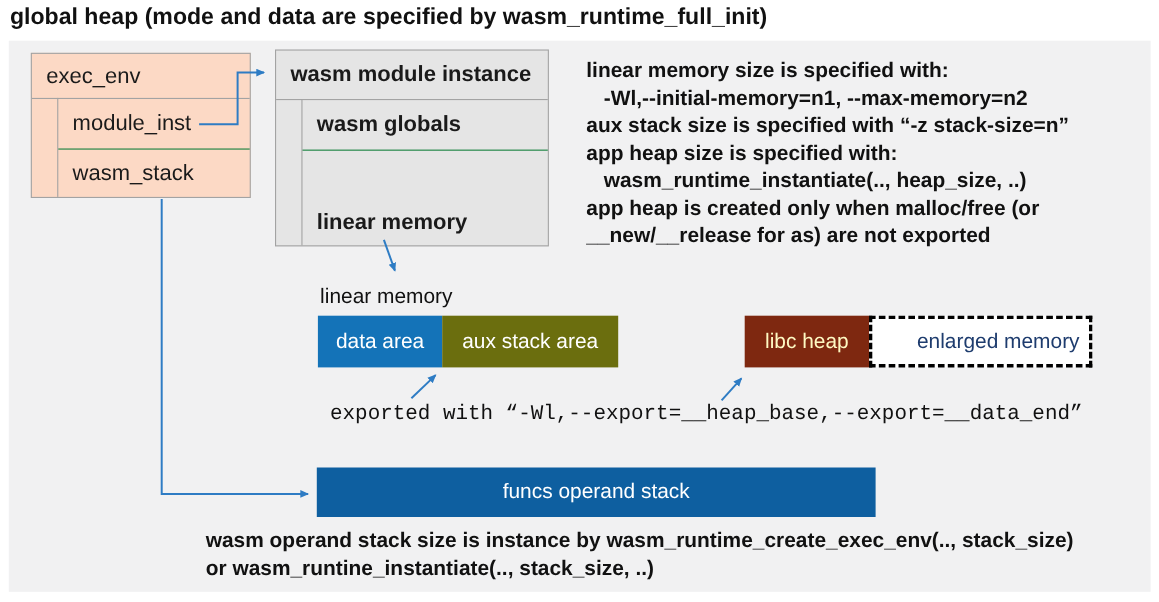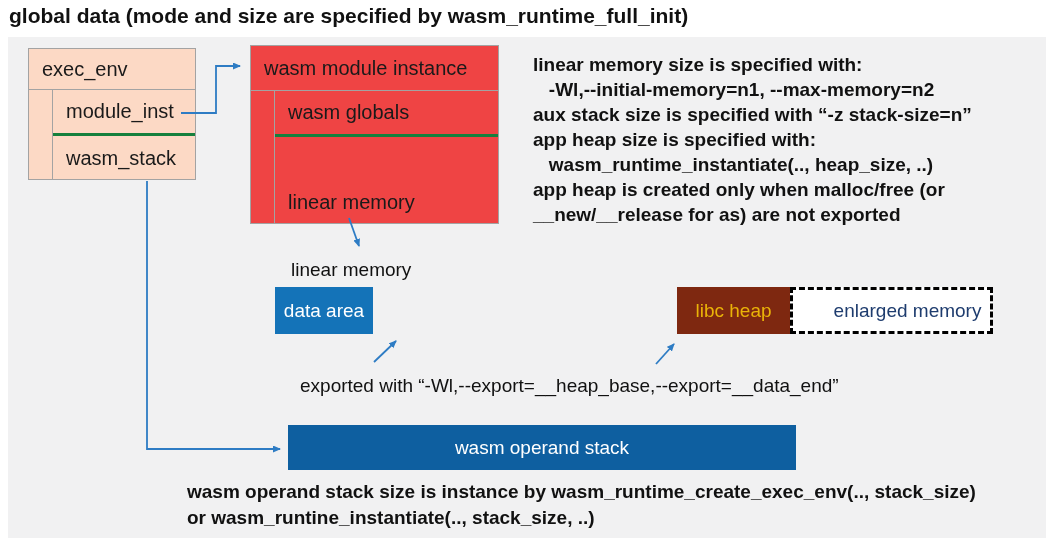--- a/index.html
+++ b/index.html
@@ -15,122 +15,123 @@
     position:absolute;left:8px;top:37px;width:1038px;height:501px;
     background:#f1f1f2;
   }
   .title{
     position:absolute;left:9px;top:4px;
     font-size:21px;font-weight:600;color:#111111;white-space:pre;
   }
   
   .structbox{position:absolute;border:1px solid #a3a3a3;box-sizing:border-box;}
   .pink{background:#fcd9c5;}
-  .cream{background:#ef4444;}
+  .cream{background:#e5e5e5;font-weight:bold;}
   .structbox .hdr{
     position:absolute;left:0;right:0;top:0;
     border-bottom:1px solid #a3a3a3;box-sizing:border-box;
     display:flex;align-items:center;padding-left:13px;
     font-size:20px;
   }
   .structbox .strip{
     position:absolute;left:0;bottom:0;width:24px;
     border-right:1px solid #a3a3a3;box-sizing:border-box;
   }
   .structbox .row{
     position:absolute;left:24px;right:0;
     display:flex;align-items:center;padding-left:13px;
     font-size:20px;box-sizing:border-box;
   }
-  .rowline{border-bottom:3px solid #15803d;}
+  .rowline{border-bottom:1px solid #15803d;}
   
-  #exec-env{left:28px;top:48px;width:168px;height:132px;}
+  #exec-env{left:28px;top:48px;width:200px;height:132px;}
   #exec-env .hdr{height:41px;}
   #exec-env .strip{height:90px;}
   #exec-env .row.r0{top:41px;height:46px;}
   #exec-env .row.r1{top:87px;height:44px;}
   
   #mod-inst{left:250px;top:45px;width:249px;height:179px;}
   #mod-inst .hdr{height:45px;}
   #mod-inst .strip{height:133px;}
   #mod-inst .row.r0{top:45px;height:46px;}
   #mod-inst .row.r1{top:91px;height:44px;}
   #mod-inst .row.r2{top:135px;height:43px;}
   
   .seg{
     position:absolute;top:287px;height:47px;
     display:flex;align-items:center;justify-content:center;
     font-size:19px;white-space:nowrap;box-sizing:border-box;
   }
-  .seg0{left:275px;width:98px;}
+  .seg0{left:289px;width:113px;}
   .seg1{left:402px;width:160px;}
   .seg2{left:562px;width:115px;}
   .seg3{left:677px;width:113px;}
   .seg4{left:790px;width:203px;border:3px dashed #000000;padding-left:32px;}
   
   .lbl{position:absolute;font-size:19px;color:#111111;white-space:pre;}
   #lm-label{left:291px;top:259px;}
   #data-end-label{left:320px;top:361px;}
   #heap-base-label{left:602px;top:361px;}
-  #export-note{left:300px;top:375px;}
+  #export-note{left:300px;top:365px;font-family:Liberation Mono, monospace;}
   .notes{position:absolute;font-size:19px;line-height:25px;color:#111111;}
   .notes div{white-space:pre;font-weight:bold;}
   #notes-right{left:533px;top:52px;}
   #notes-bottom{left:187px;top:479px;line-height:26px;}
   
   #operand-stack{
     position:absolute;left:288px;top:425px;width:508px;height:45px;
     display:flex;align-items:center;justify-content:center;
     color:#ffffff;font-size:19px;
   }
   
   #wires{position:absolute;left:0;top:0;width:1054px;height:547px;pointer-events:none;}
 </style>
 </head>
 <body>
 
 <div id="stage">
 
   <div class="panel" style="background: rgb(241, 241, 242);"></div>
 
-  <div class="title">global data (mode and size are specified by wasm_runtime_full_init)</div>
+  <div class="title">global heap (mode and data are specified by wasm_runtime_full_init)</div>
 
   <div id="exec-env" class="structbox pink">
     <div class="hdr">exec_env</div>
     <div class="strip"></div>
     <div class="row r0 rowline">module_inst</div>
     <div class="row r1">wasm_stack</div>
   </div>
 
   <div id="mod-inst" class="structbox cream">
     <div class="hdr">wasm module instance</div>
     <div class="strip"></div>
     <div class="row r0 rowline">wasm globals</div>
     <div class="row r2">linear memory</div>
   </div>
 
   <div class="lbl" id="lm-label">linear memory</div>
 
   <div class="seg seg0" style="background: rgb(20, 115, 184); color: rgb(255, 255, 255);">data area</div>
-  <div class="seg seg3" style="background: rgb(126, 40, 16); color: #eab308;">libc heap</div>
+  <div class="seg seg1" style="background: rgb(107, 110, 14); color: rgb(255, 255, 255);">aux stack area</div>
+  <div class="seg seg3" style="background: rgb(126, 40, 16); color: #fef9c3;">libc heap</div>
   <div class="seg seg4" style="background: rgb(255, 255, 255); color: rgb(30, 60, 110);">enlarged memory</div>
 
   <div class="lbl" id="export-note">exported with “-Wl,--export=__heap_base,--export=__data_end”</div>
 
   <div class="notes" id="notes-right">
     <div>linear memory size is specified with:</div>
     <div>   -Wl,--initial-memory=n1, --max-memory=n2</div>
     <div>aux stack size is specified with “-z stack-size=n”</div>
     <div>app heap size is specified with:</div>
     <div>   wasm_runtime_instantiate(.., heap_size, ..)</div>
     <div>app heap is created only when malloc/free (or</div>
     <div>__new/__release for as) are not exported</div>
   </div>
 
-  <div id="operand-stack" style="background: rgb(14, 95, 160);">wasm operand stack</div>
+  <div id="operand-stack" style="background: rgb(14, 95, 160);">funcs operand stack</div>
 
   <div class="notes" id="notes-bottom">
     <div>wasm operand stack size is instance by wasm_runtime_create_exec_env(.., stack_size)</div>
     <div>or wasm_runtine_instantiate(.., stack_size, ..)</div>
   </div>
 
   <svg id="wires" viewBox="0 0 1054 547" xmlns="http://www.w3.org/2000/svg">
     <defs>
       <marker id="arr" markerUnits="userSpaceOnUse" markerWidth="10" markerHeight="9" refX="7" refY="3.5" orient="auto">
         <path d="M0,0 L8,3.5 L0,7 Z" fill="#2e7cc4"></path>

